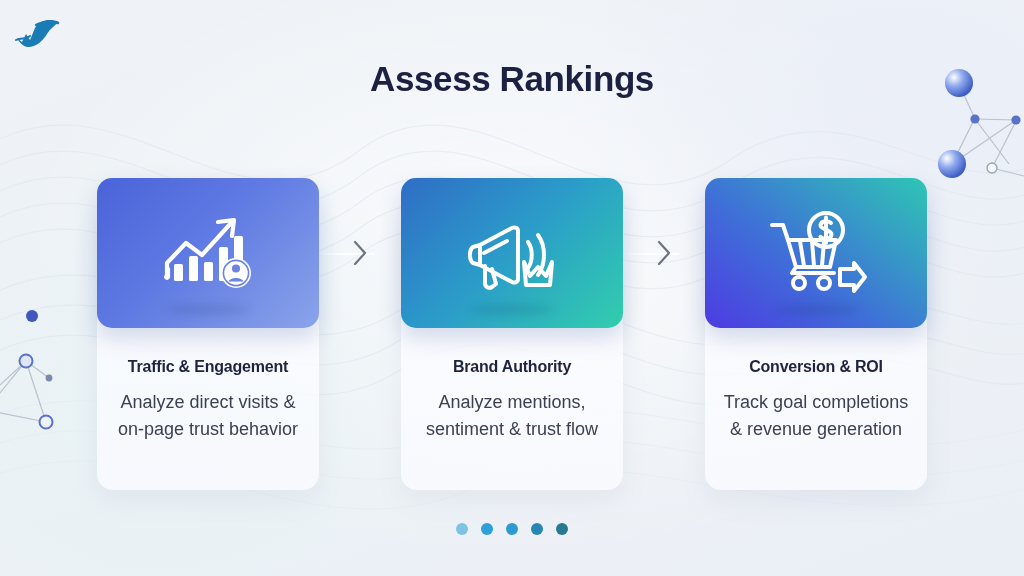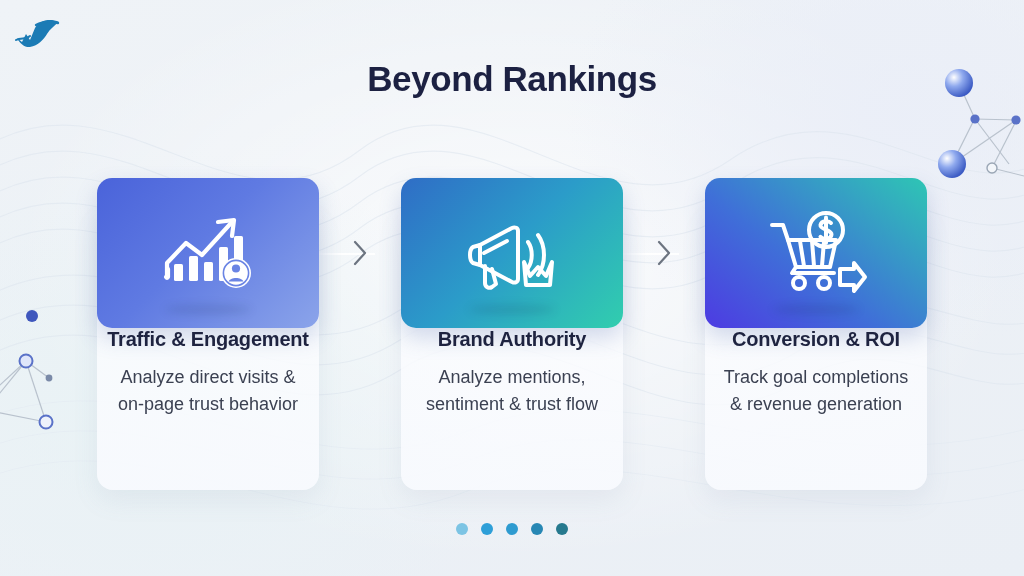--- a/index.html
+++ b/index.html
@@ -73,21 +73,22 @@
     transform:translateX(-50%);
     width:86px; height:9px; border-radius:50%;
     background:rgba(10,30,70,0.13); filter:blur(4px);
   }
   .c1 .tile { background:linear-gradient(135deg, #4a63da 0%, #5f7ae2 45%, #8ba4ea 100%); }
   .c2 .tile { background:linear-gradient(135deg, #2f6dc6 0%, #2b9cc9 48%, #31ceae 100%); }
   .c3 .tile { background:linear-gradient(38deg, #4d3be2 0%, #3f6fd8 42%, #2ec6b4 100%); }
 
   .ctitle {
     position:relative; z-index:3;
-    font-size:20px; font-weight:bold; color:#1e2340;
+    margin-top:30px;
+    font-size:16px; font-weight:bold; color:#1e2340;
     text-align:center; letter-spacing:-.2px; white-space:nowrap;
   }
   .cdesc {
     position:relative; z-index:3;
     margin-top:13px;
     font-size:18px; color:#3b4152; line-height:1.48;
     text-align:center;
   }
 
   
@@ -176,21 +177,21 @@
   <div id="logo">
     <svg class="mark" viewBox="0 0 52 36">
       <path d="M3,22 L8,26 L12,18 L16,24 L21,12 C26,4 36,2 45,6 C40,10 36,13 33,18
                C30,23 24,30 16,31 C11,31.6 6,28 3,22 Z" fill="#1b7bb5"></path>
       <path d="M2,24 C7,21 12,24 16,20" stroke="#1b7bb5" stroke-width="2" fill="none" stroke-linecap="round"></path>
       <path d="M22,9 C29,5 37,5 44,7" stroke="#1b7bb5" stroke-width="2.4" fill="none" stroke-linecap="round"></path>
     </svg>
   </div>
 
   <h1 id="title" style="color: rgb(28, 33, 66);">
-    <span class="l2">Beyond Rankings</span>
+    <span class="l2">Assess Rankings</span>
   </h1>
 
   <div id="cards">
 
     <div class="card c1">
       <div class="panel"></div>
       <div class="tile">
         <svg viewBox="0 0 104 92">
           <g fill="none" stroke="#ffffff" stroke-width="4.2" stroke-linecap="round" stroke-linejoin="round">
             <path d="M10,70 L12,70 L12,62 M12,70 L10,70"></path>

